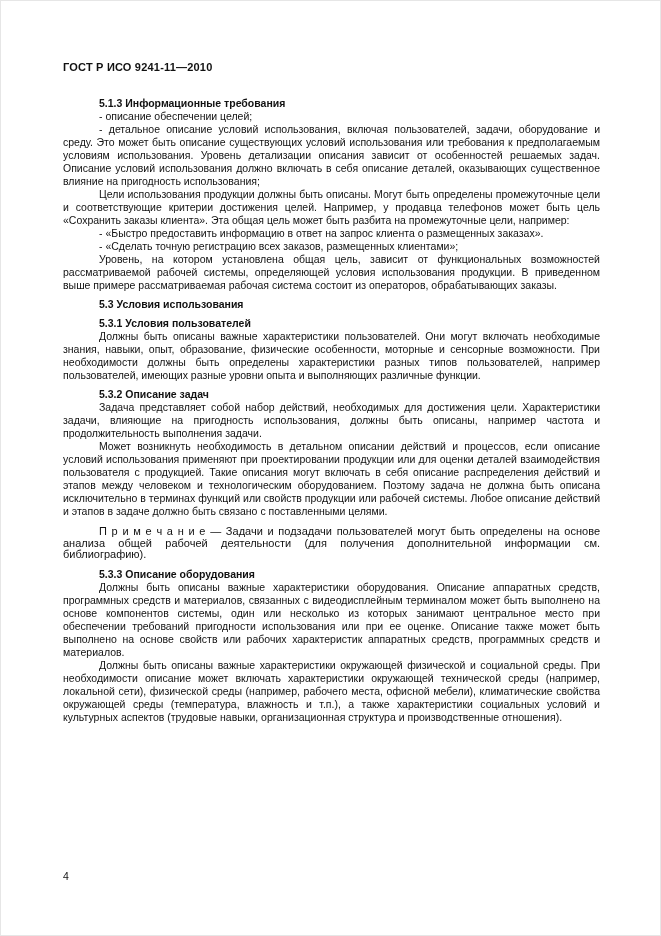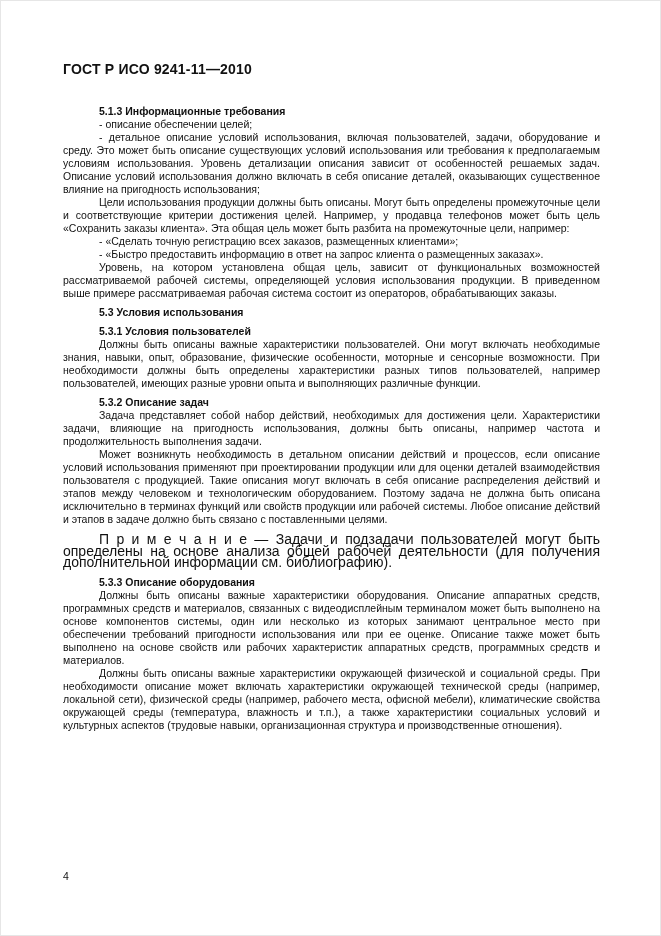--- a/index.html
+++ b/index.html
@@ -14,21 +14,21 @@
     height: 936px;
     background: #ffffff;
     color: #111111;
     overflow: hidden;
     box-shadow: inset 0 0 0 1px #e6e6e6;
   }
   .running-header {
     position: absolute;
     top: 61px;
     left: 63px;
-    font-size: 14px;
+    font-size: 11px;
     font-weight: bold;
     letter-spacing: 0.2px;
     white-space: nowrap;
   }
   .doc-body {
     position: absolute;
     top: 89px;
     left: 63px;
     width: 537px;
     font-size: 10.5px;
@@ -41,24 +41,24 @@
     margin: 0;
     text-indent: 36px;
   }
   .doc-body p.heading {
     font-weight: bold;
     margin-top: 6px;
     text-align: left;
     hyphens: none;
   }
   .doc-body > p:first-child {
-    margin-top: 16px;
+    margin-top: 8px;
   }
   .doc-body p.note {
-    font-size: 14px;
+    font-size: 11px;
     line-height: 11.5px;
     margin-top: 8px;
     margin-bottom: 7px;
   }
   .page-number {
     position: absolute;
     top: 870px;
     left: 63px;
     font-size: 10.5px;
   }
@@ -67,22 +67,22 @@
 <body>
 
 <div class="page">
   <div class="running-header">ГОСТ Р ИСО 9241-11—2010</div>
 
   <div class="doc-body" id="doc-body">
       <p class="heading">5.1.3 Информационные требования</p>
       <p class="list-item">- описание обеспечении целей;</p>
       <p class="list-item">- детальное описание условий использования, включая пользователей, задачи, оборудование и среду. Это может быть описание существующих условий использования или требования к предполагаемым условиям использования. Уровень детализации описания зависит от особенностей решаемых задач. Описание условий использования должно включать в себя описание деталей, оказывающих существенное влияние на пригодность использования;</p>
       <p class="paragraph">Цели использования продукции должны быть описаны. Могут быть определены промежуточные цели и соответствующие критерии достижения целей. Например, у продавца телефонов может быть цель «Сохранить заказы клиента». Эта общая цель может быть разбита на промежуточные цели, например:</p>
+      <p class="list-item">- «Быстро предоставить информацию в ответ на запрос клиента о размещенных заказах».</p>
       <p class="list-item">- «Сделать точную регистрацию всех заказов, размещенных клиентами»;</p>
-      <p class="list-item">- «Быстро предоставить информацию в ответ на запрос клиента о размещенных заказах».</p>
       <p class="paragraph">Уровень, на котором установлена общая цель, зависит от функциональных возможностей рассматриваемой рабочей системы, определяющей условия использования продукции. В приведенном выше примере рассматриваемая рабочая система состоит из операторов, обрабатывающих заказы.</p>
       <p class="heading">5.3 Условия использования</p>
       <p class="heading">5.3.1 Условия пользователей</p>
       <p class="paragraph">Должны быть описаны важные характеристики пользователей. Они могут включать необходимые знания, навыки, опыт, образование, физические особенности, моторные и сенсорные возможности. При необходимости должны быть определены характеристики разных типов пользователей, например пользователей, имеющих разные уровни опыта и выполняющих различные функции.</p>
       <p class="heading">5.3.2 Описание задач</p>
       <p class="paragraph">Задача представляет собой набор действий, необходимых для достижения цели. Характеристики задачи, влияющие на пригодность использования, должны быть описаны, например частота и продолжительность выполнения задачи.</p>
       <p class="paragraph">Может возникнуть необходимость в детальном описании действий и процессов, если описание условий использования применяют при проектировании продукции или для оценки деталей взаимодействия пользователя с продукцией. Такие описания могут включать в себя описание распределения действий и этапов между человеком и технологическим оборудованием. Поэтому задача не должна быть описана исключительно в терминах функций или свойств продукции или рабочей системы. Любое описание действий и этапов в задаче должно быть связано с поставленными целями.</p>
       <p class="note">П р и м е ч а н и е — Задачи и подзадачи пользователей могут быть определены на основе анализа общей рабочей деятельности (для получения дополнительной информации см. библиографию).</p>
       <p class="heading">5.3.3 Описание оборудования</p>
       <p class="paragraph">Должны быть описаны важные характеристики оборудования. Описание аппаратных средств, программных средств и материалов, связанных с видеодисплейным терминалом может быть выполнено на основе компонентов системы, один или несколько из которых занимают центральное место при обеспечении требований пригодности использования или при ее оценке. Описание также может быть выполнено на основе свойств или рабочих характеристик аппаратных средств, программных средств и материалов.</p>

